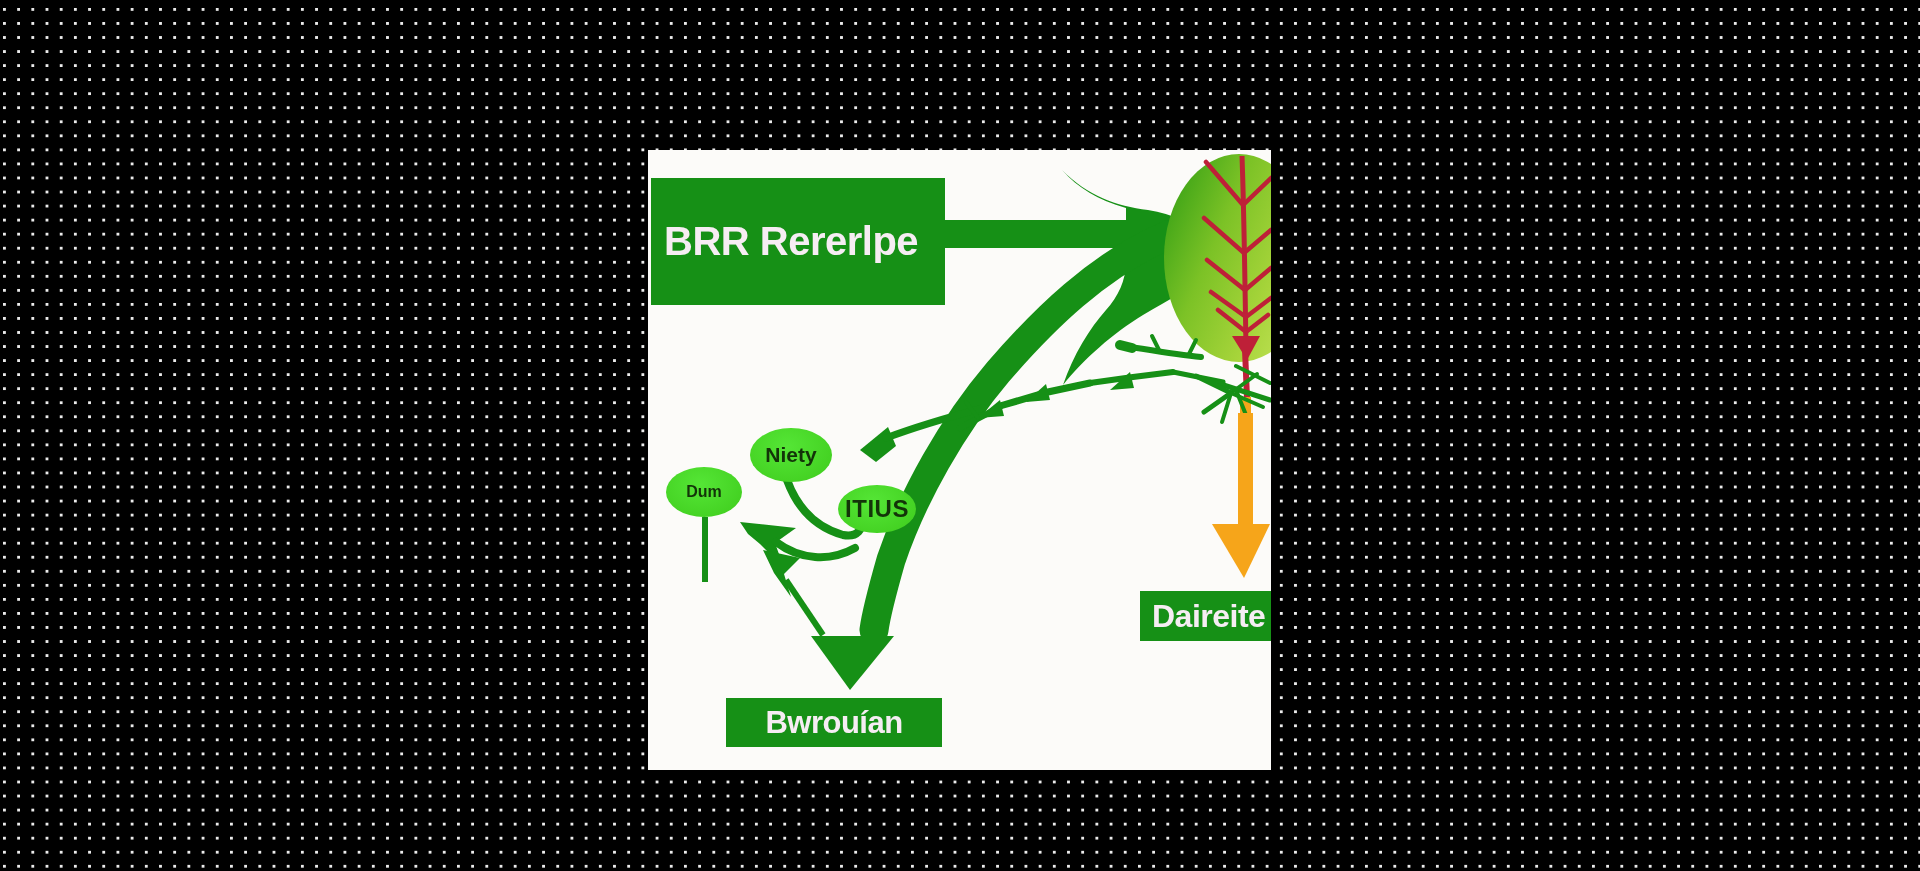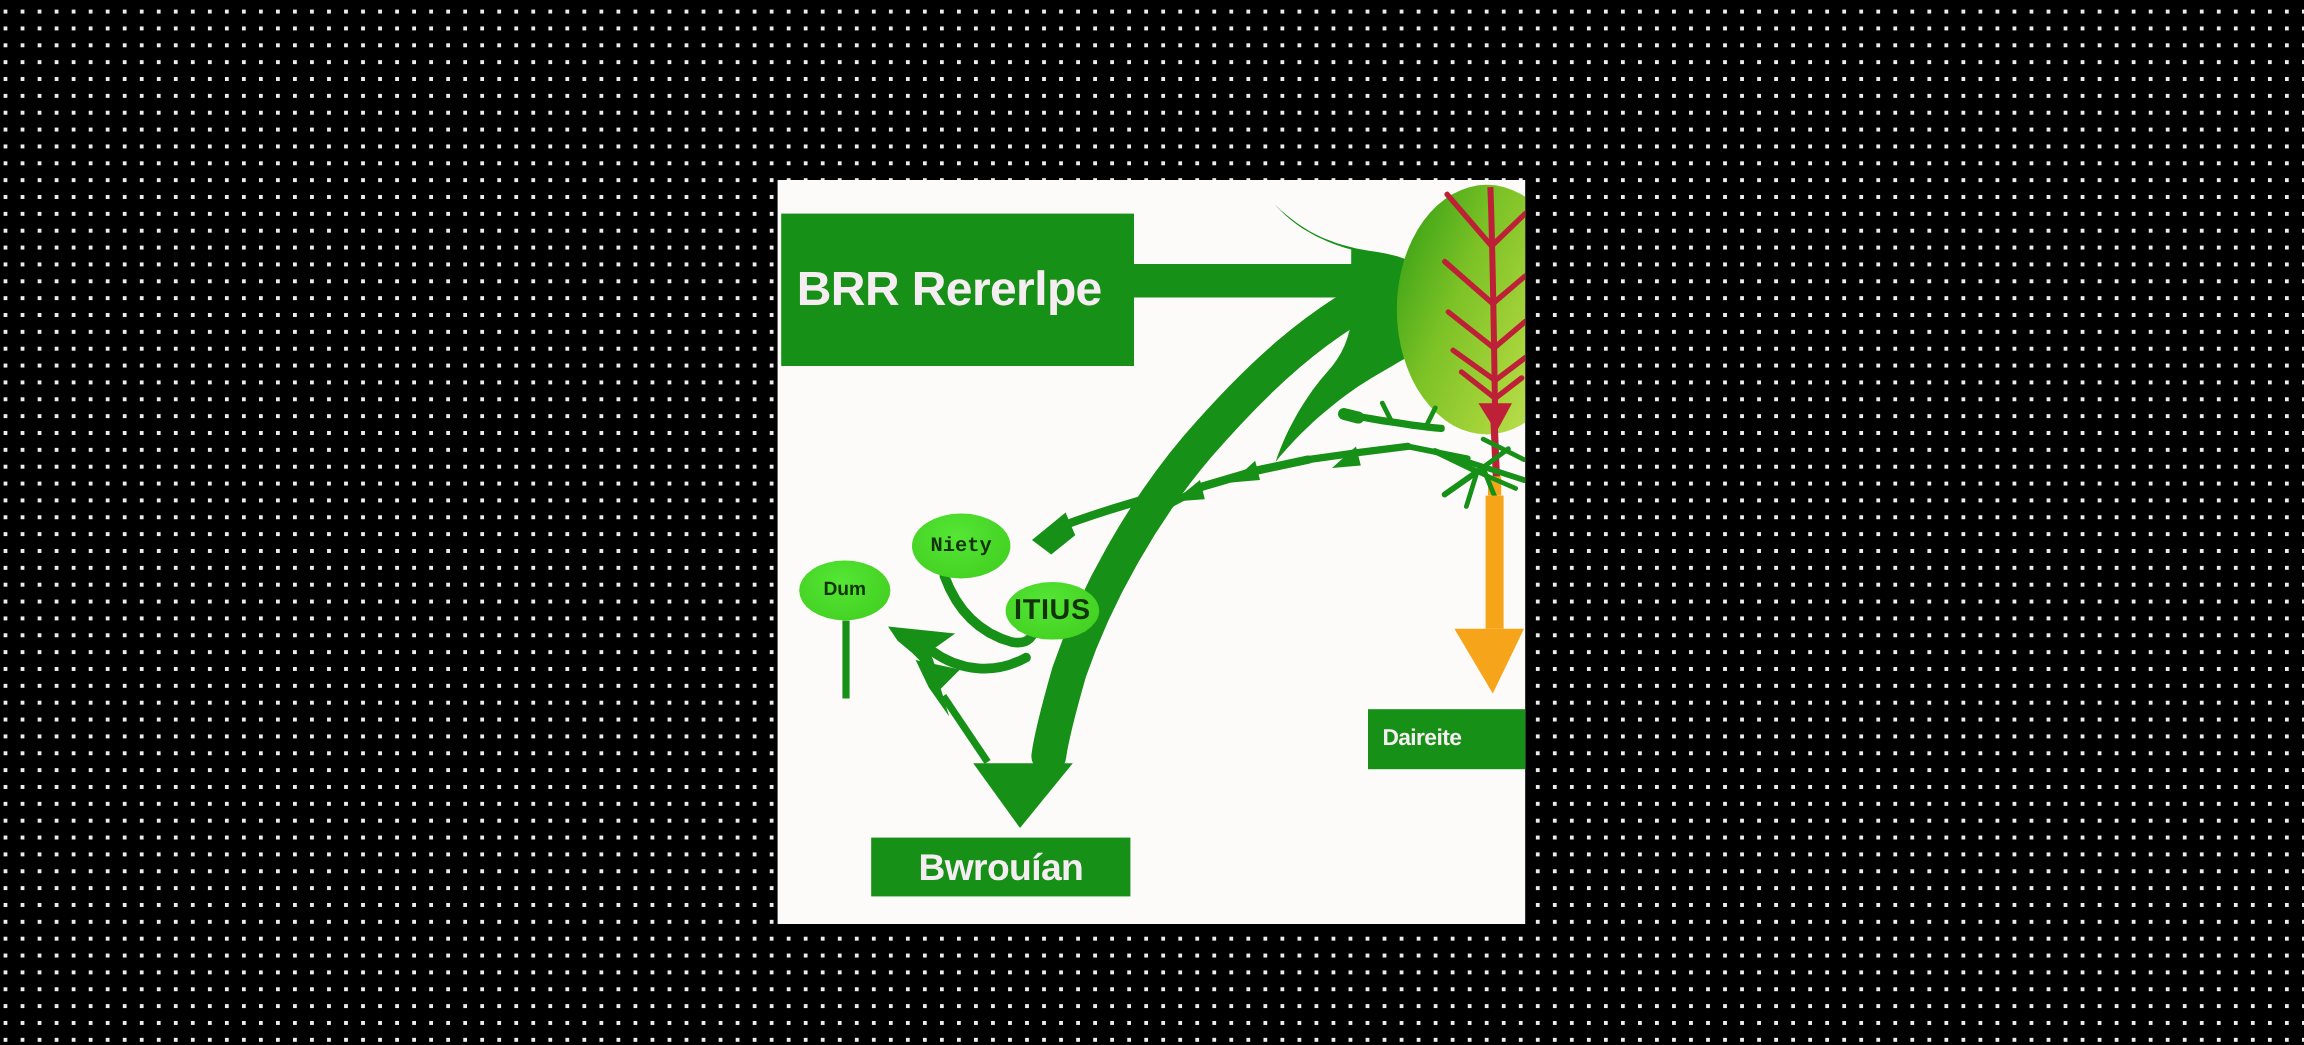--- a/index.html
+++ b/index.html
@@ -23,32 +23,32 @@
   .gbox{
     position:absolute;
     background:var(--green,#169016);
     color:var(--box-text,#f6edf3);
     font-weight:700;
     display:flex;align-items:center;
     white-space:nowrap;
     letter-spacing:-0.5px;
   }
   .gbox.brr{left:3px;top:28px;width:281px;height:127px;font-size:40px;padding-left:13px;}
-  .gbox.daireite{left:492px;top:441px;width:131px;height:50px;font-size:19px;padding-left:12px;}
+  .gbox.daireite{left:492px;top:441px;width:131px;height:50px;font-size:32px;padding-left:12px;}
   .gbox.bwrouian{left:78px;top:548px;width:216px;height:49px;font-size:31px;justify-content:center;}
   .node{
     position:absolute;border-radius:50%;
     background:radial-gradient(ellipse at 45% 35%, var(--node-green-light,#55e636), var(--node-green,#3ecb1c));
     color:var(--node-text,#133409);
     font-weight:700;
     display:flex;align-items:center;justify-content:center;
     white-space:nowrap;
   }
   .node.dum{left:18px;top:317px;width:76px;height:50px;font-size:16px;}
-  .node.niety{left:112px;top:278px;width:82px;height:54px;font-size:17px;font-family:Liberation Mono, monospace;}
+  .node.niety{left:102px;top:278px;width:82px;height:54px;font-size:21px;}
   .node.itius{left:190px;top:335px;width:78px;height:48px;font-size:24px;letter-spacing:.5px;}
 </style>
 </head>
 <body>
 
 <div class="stage">
   <div class="panel">
 
     <svg class="art" viewBox="0 0 623 620">
       <defs>

